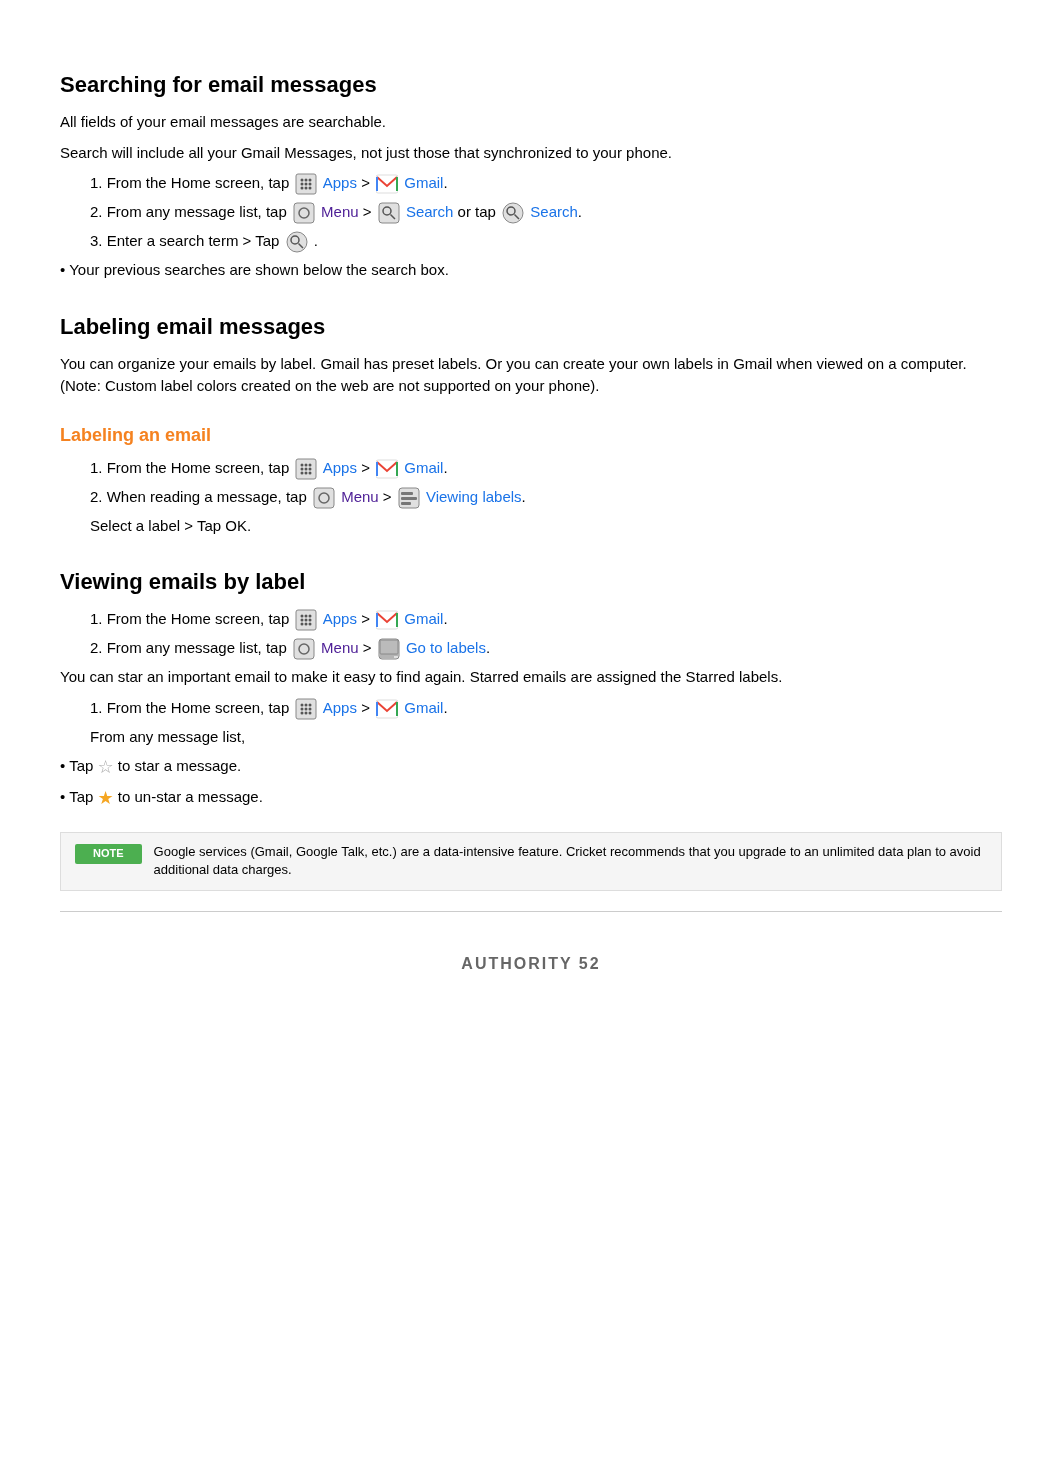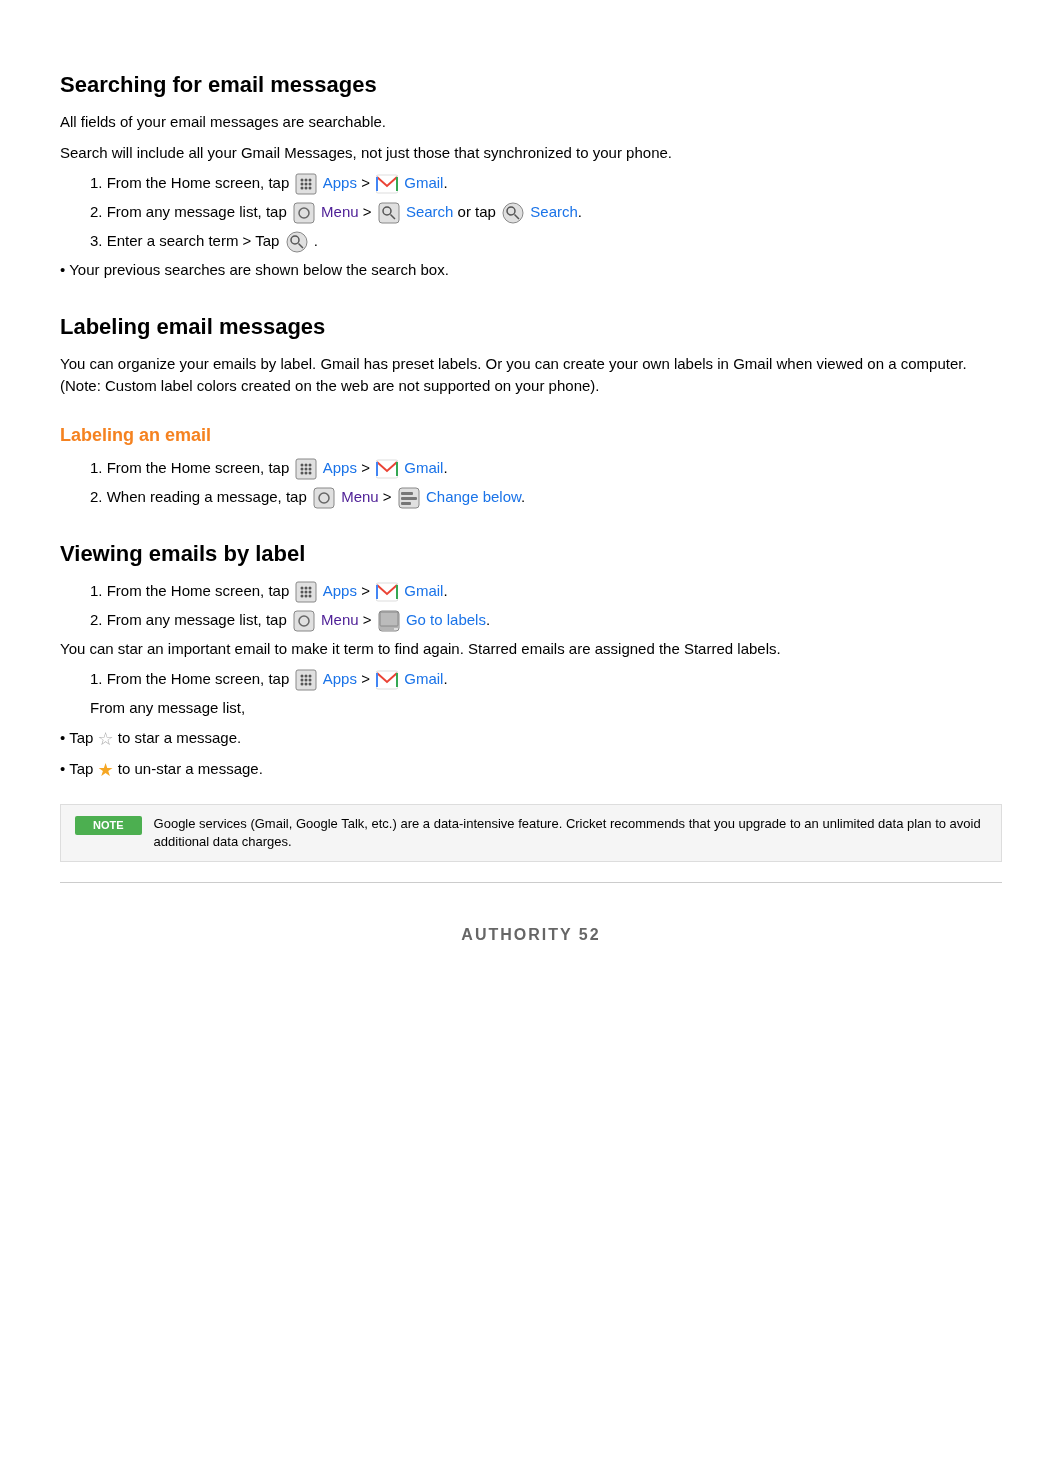--- a/index.html
+++ b/index.html
@@ -218,23 +218,26 @@
       <circle cx="11" cy="11" r="5" fill="none" stroke="#666" stroke-width="1.5"></circle>
     </svg>
     <span class="link-orange"> Menu</span>
     <span> &gt; </span>
     <svg class="apps-icon-svg" viewBox="0 0 22 22">
       <rect x="1" y="1" width="20" height="20" rx="3" fill="#e0e0e0" stroke="#888" stroke-width="1"></rect>
       <rect x="3" y="5" width="12" height="3" rx="1" fill="#777"></rect>
       <rect x="3" y="10" width="16" height="3" rx="1" fill="#777"></rect>
       <rect x="3" y="15" width="10" height="3" rx="1" fill="#777"></rect>
     </svg>
-    <span class="link-blue"> Change below</span><span>.</span>
-  </div>
-
+    <span class="link-blue"> Viewing labels</span><span>.</span>
+  </div>
+
+  <div class="step-list">
+    <span>Select a label &gt; Tap OK.</span>
+  </div>
 </section>
 
 <section>
   <h2>Viewing emails by label</h2>
 
   <div class="step-list">
     <span>1. From the Home screen, tap </span>
     <svg class="apps-icon-svg" viewBox="0 0 22 22">
       <rect x="1" y="1" width="20" height="20" rx="2" fill="#e0e0e0" stroke="#888" stroke-width="1"></rect>
       <circle cx="7" cy="7" r="1.5" fill="#555"></circle>
@@ -272,21 +275,21 @@
       <line x1="2" y1="17" x2="20" y2="17" stroke="#888" stroke-width="1"></line>
       <line x1="2" y1="19" x2="16" y2="19" stroke="#888" stroke-width="1"></line>
     </svg>
     <span class="link-blue"> Go to labels</span><span>.</span>
   </div>
 
 </section>
 
 <section>
 
-  <p>You can star an important email to make it term to find again. Starred emails are assigned the Starred labels.</p>
+  <p>You can star an important email to make it easy to find again. Starred emails are assigned the Starred labels.</p>
 
   <div class="step-list">
     <span>1. From the Home screen, tap </span>
     <svg class="apps-icon-svg" viewBox="0 0 22 22">
       <rect x="1" y="1" width="20" height="20" rx="2" fill="#e0e0e0" stroke="#888" stroke-width="1"></rect>
       <circle cx="7" cy="7" r="1.5" fill="#555"></circle>
       <circle cx="11" cy="7" r="1.5" fill="#555"></circle>
       <circle cx="15" cy="7" r="1.5" fill="#555"></circle>
       <circle cx="7" cy="11" r="1.5" fill="#555"></circle>
       <circle cx="11" cy="11" r="1.5" fill="#555"></circle>

